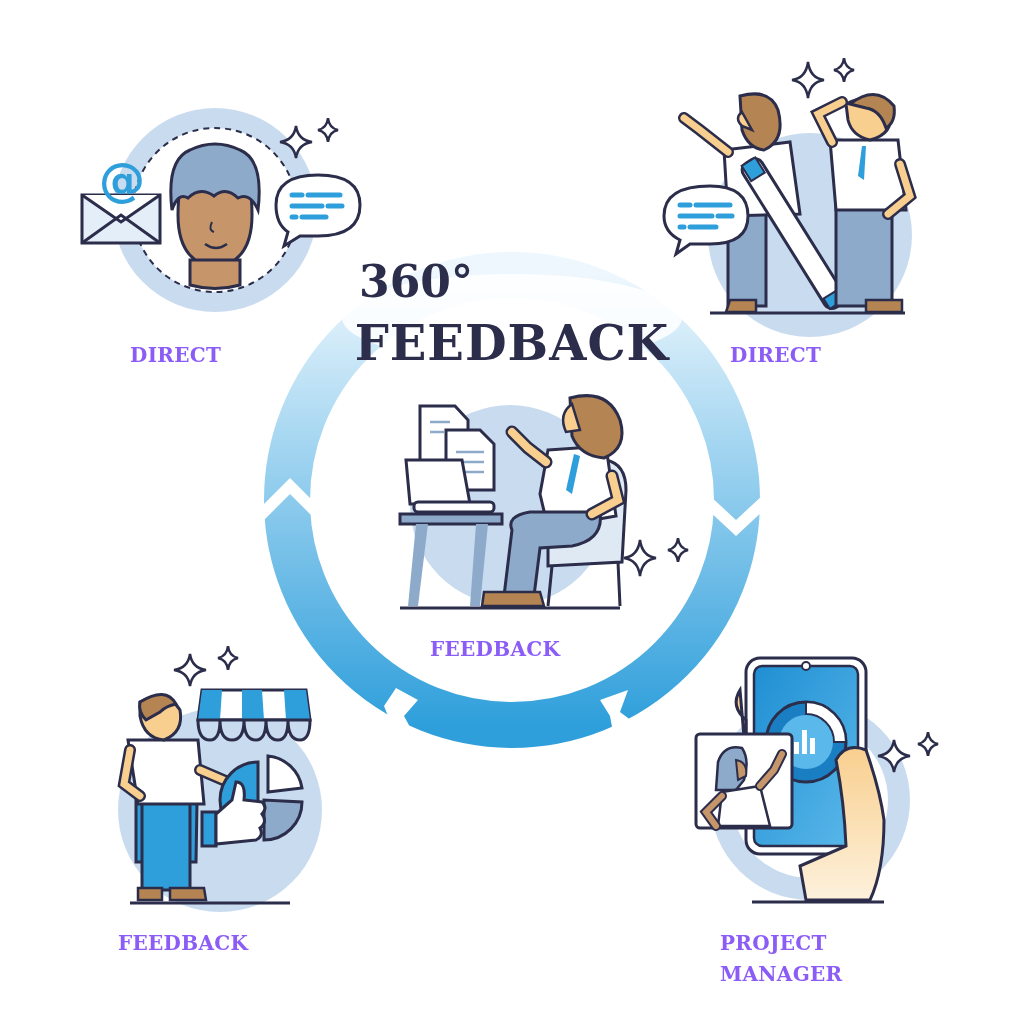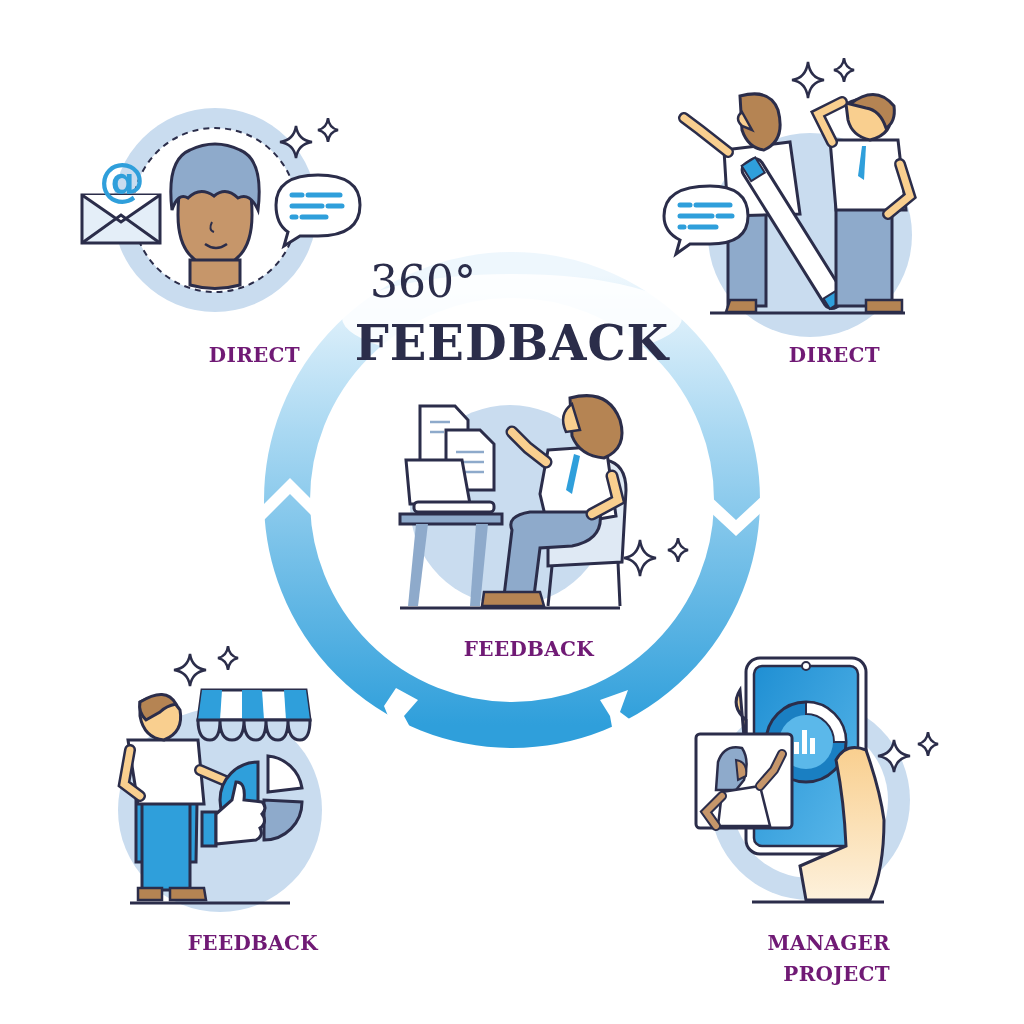--- a/index.html
+++ b/index.html
@@ -1,21 +1,21 @@
 <!DOCTYPE html>
 <html><head>
 <meta charset="utf-8">
 <style>
   html, body { margin:0; padding:0; background:#ffffff; }
   body { width:1024px; height:1024px; position:relative; overflow:hidden;
          font-family:"DejaVu Serif", serif; }
-  .label { position:absolute; text-align:right; color:#701a75; font-weight:bold;
+  .label { position:absolute; text-align:left; color:#8b5cf6; font-weight:bold;
            font-family:"DejaVu Serif", serif; font-size:20px; line-height:31px; letter-spacing:0.3px; }
-  .title-360 { position:absolute; left:7px; width:832px; top:256px; text-align:center;
-               color:#2b2d4a; font-weight:normal; font-size:44px; line-height:52px; }
+  .title-360 { position:absolute; left:0; width:832px; top:256px; text-align:center;
+               color:#2b2d4a; font-weight:bold; font-size:44px; line-height:52px; }
   .title-main { position:absolute; left:0; width:1024px; top:314px; text-align:center;
                 color:#2b2d4a; font-weight:bold; font-size:48px; line-height:58px; letter-spacing:1px; }
   svg { position:absolute; left:0; top:0; }
 </style>
 </head>
 <body>
 
 <svg width="1024" height="1024" viewBox="0 0 1024 1024">
   <defs>
     <linearGradient id="ringGrad" x1="0" y1="0" x2="0" y2="1">
@@ -249,15 +249,15 @@
 
 <div class="label" style="left:430px; top:634px; width:164px;">
   <div>FEEDBACK</div>
 </div>
 
 <div class="label" style="left:118px; top:928px; width:200px;">
   <div>FEEDBACK</div>
 </div>
 
 <div class="label" style="left:720px; top:928px; width:170px;">
+  <div>PROJECT</div>
   <div>MANAGER</div>
-  <div>PROJECT</div>
 </div>
 
 </body></html>

